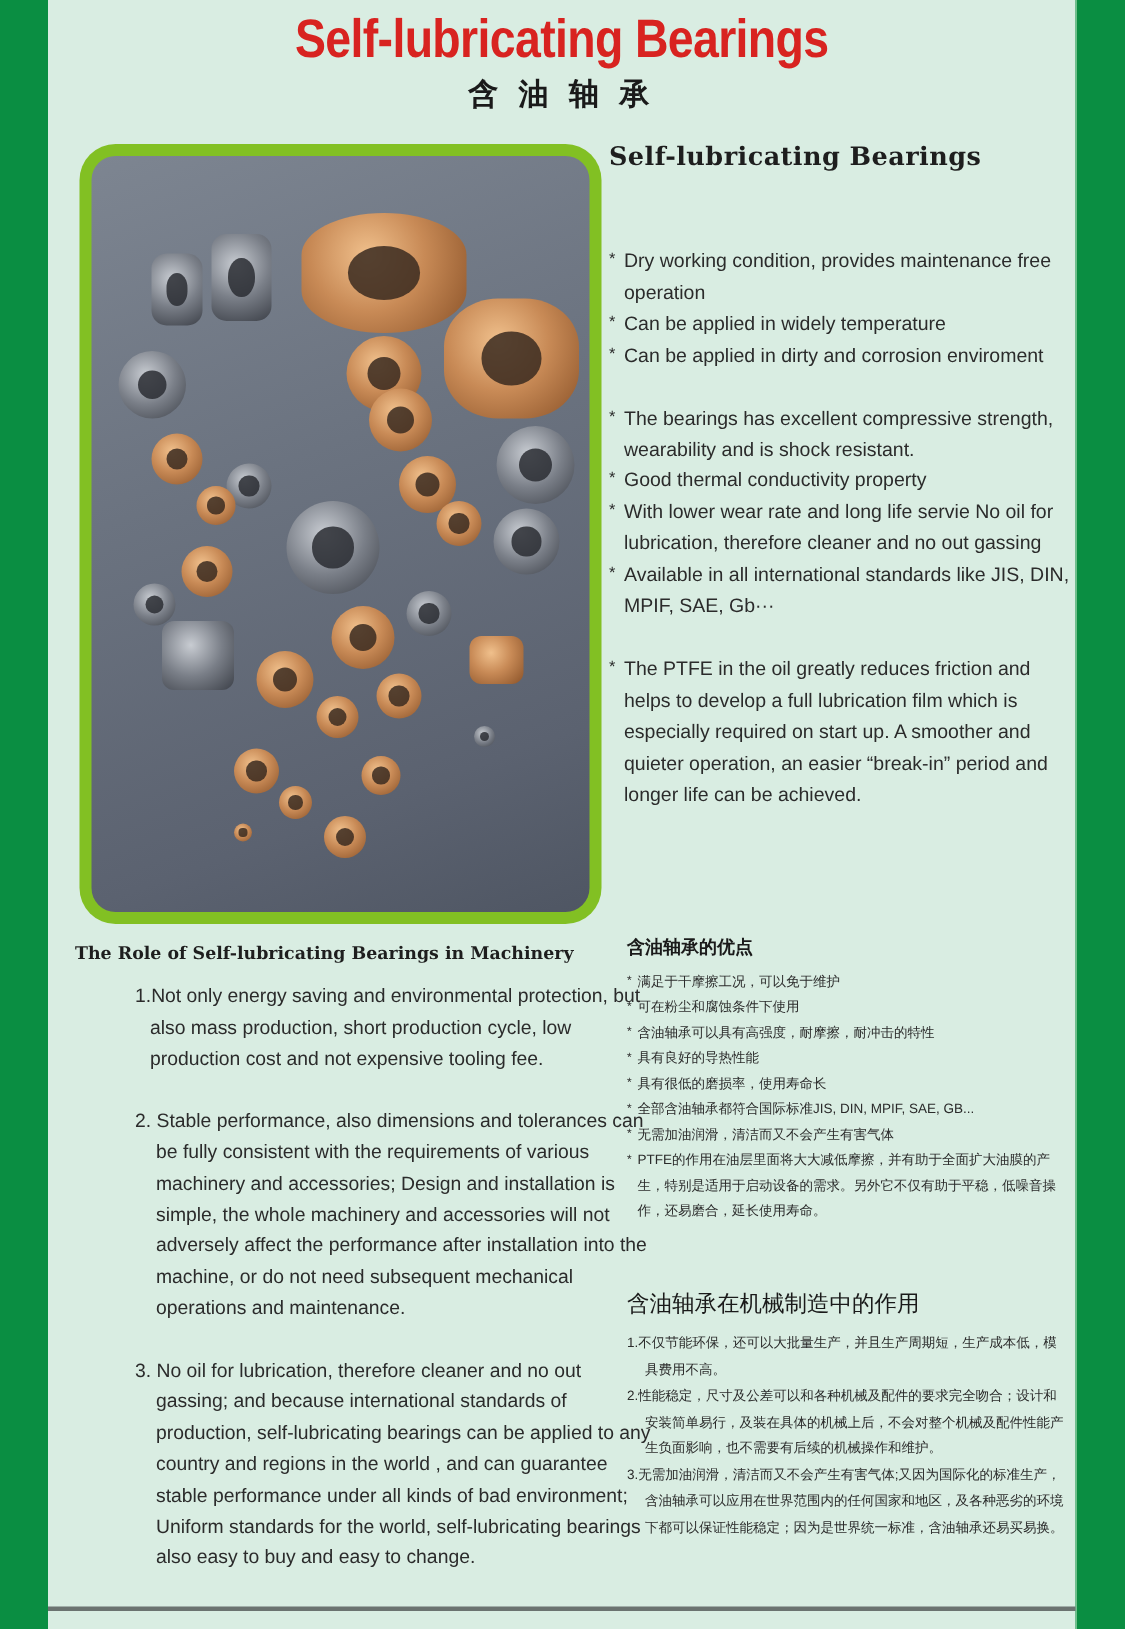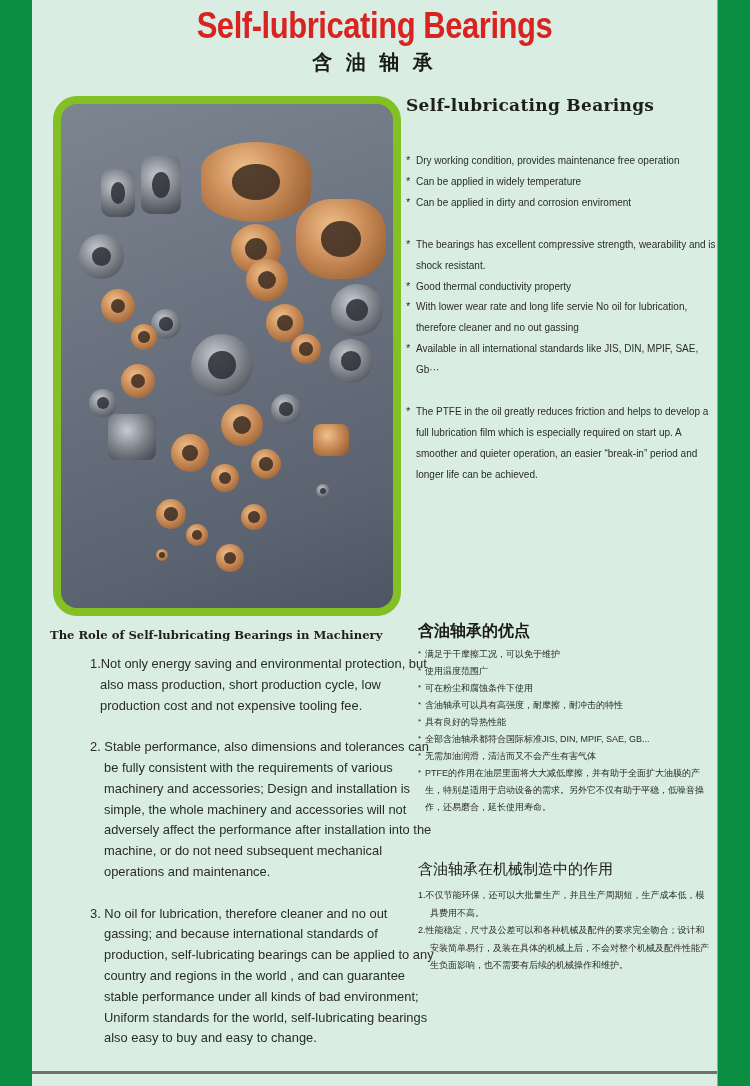--- a/index.html
+++ b/index.html
@@ -67,43 +67,43 @@
     .ring.steel::after { background: #2a2d33; }
     .cyl { border-radius: 8px; }
 
     .adv-heading {
       position: absolute; left: 374px; top: 93px; width: 310px;
       font-family: "DejaVu Serif", "Liberation Serif", serif;
       font-weight: bold; font-size: 17px; line-height: 24px;
       color: #1e1e1e; letter-spacing: 0.3px;
     }
     .adv-list {
-      position: absolute; left: 374px; top: 151px; width: 310px;
-      font-size: 10px; line-height: 20.9px; color: #2b2b2b;
+      position: absolute; left: 374px; top: 164px; width: 310px;
+      font-size: 13px; line-height: 20.9px; color: #2b2b2b;
     }
     .adv-item { position: relative; padding-left: 10px; }
     .adv-item::before { content: "*"; position: absolute; left: 0; top: -1px; font-size: 11px; }
     .adv-item.gap { margin-top: 21px; }
 
     .role-heading {
       position: absolute; left: 18px; top: 627px; width: 380px;
       font-family: "DejaVu Serif", "Liberation Serif", serif;
       font-weight: bold; font-size: 11.6px; line-height: 16px; color: #1e1e1e;
     }
     .role-list {
       position: absolute; left: 18px; top: 654px; width: 385px;
       font-size: 12.9px; line-height: 20.8px; color: #2b2b2b;
     }
     .role-item { position: relative; padding-left: 10px; text-indent: -10px; margin-bottom: 20.8px; margin-left: 40px; }
     .role-item.i2, .role-item.i3 { padding-left: 14px; text-indent: -14px; }
 
     .cn-adv-heading {
       position: absolute; left: 386px; top: 620px; width: 300px;
       font-family: "DejaVu Serif", serif;
-      font-weight: bold; font-size: 16px; line-height: 22px; color: #1a1a1a;
+      font-weight: bold; font-size: 12px; line-height: 22px; color: #1a1a1a;
     }
     .cn-adv-list {
       position: absolute; left: 386px; top: 646px; width: 292px;
       font-size: 9px; line-height: 17px; color: #2b2b2b;
     }
     .cn-adv-item { position: relative; padding-left: 7px; }
     .cn-adv-item::before { content: "*"; position: absolute; left: 0; top: -1px; font-size: 8px; }
 
     .cn-role-heading {
       position: absolute; left: 386px; top: 858px; width: 300px;
@@ -180,27 +180,28 @@
   <div class="role-heading">The Role of Self-lubricating Bearings in Machinery</div>
   <div class="role-list">
     <div class="role-item i1">1.Not only energy saving and environmental protection, but also mass production, short production cycle, low production cost and not expensive tooling fee.</div>
     <div class="role-item i2">2. Stable performance, also dimensions and tolerances can be fully consistent with the requirements of various machinery and accessories; Design and installation is simple, the whole machinery and accessories will not adversely affect the performance after installation into the machine, or do not need  subsequent mechanical operations and maintenance.</div>
     <div class="role-item i3">3. No oil for lubrication, therefore cleaner and no out gassing; and because international standards of production, self-lubricating bearings can be applied to any country and regions in the world , and can guarantee stable performance under all kinds of bad environment; Uniform standards for the world, self-lubricating bearings also easy to buy and easy to change.</div>
   </div>
 
   <div class="cn-adv-heading">含油轴承的优点</div>
   <div class="cn-adv-list">
     <div class="cn-adv-item">满足于干摩擦工况，可以免于维护</div>
-    <div class="cn-adv-item">使用温度范围广</div>
     <div class="cn-adv-item">可在粉尘和腐蚀条件下使用</div>
     <div class="cn-adv-item">含油轴承可以具有高强度，耐摩擦，耐冲击的特性</div>
     <div class="cn-adv-item">具有良好的导热性能</div>
+    <div class="cn-adv-item">具有很低的磨损率，使用寿命长</div>
     <div class="cn-adv-item">全部含油轴承都符合国际标准JIS, DIN, MPIF, SAE, GB...</div>
     <div class="cn-adv-item">无需加油润滑，清洁而又不会产生有害气体</div>
     <div class="cn-adv-item">PTFE的作用在油层里面将大大减低摩擦，并有助于全面扩大油膜的产生，特别是适用于启动设备的需求。另外它不仅有助于平稳，低噪音操作，还易磨合，延长使用寿命。</div>
   </div>
 
   <div class="cn-role-heading">含油轴承在机械制造中的作用</div>
   <div class="cn-role-list">
     <div class="cn-role-item">1.不仅节能环保，还可以大批量生产，并且生产周期短，生产成本低，模具费用不高。</div>
     <div class="cn-role-item">2.性能稳定，尺寸及公差可以和各种机械及配件的要求完全吻合；设计和安装简单易行，及装在具体的机械上后，不会对整个机械及配件性能产生负面影响，也不需要有后续的机械操作和维护。</div>
+    <div class="cn-role-item">3.无需加油润滑，清洁而又不会产生有害气体;又因为国际化的标准生产，含油轴承可以应用在世界范围内的任何国家和地区，及各种恶劣的环境下都可以保证性能稳定；因为是世界统一标准，含油轴承还易买易换。</div>
   </div>
 </div>
 
 </body></html>

